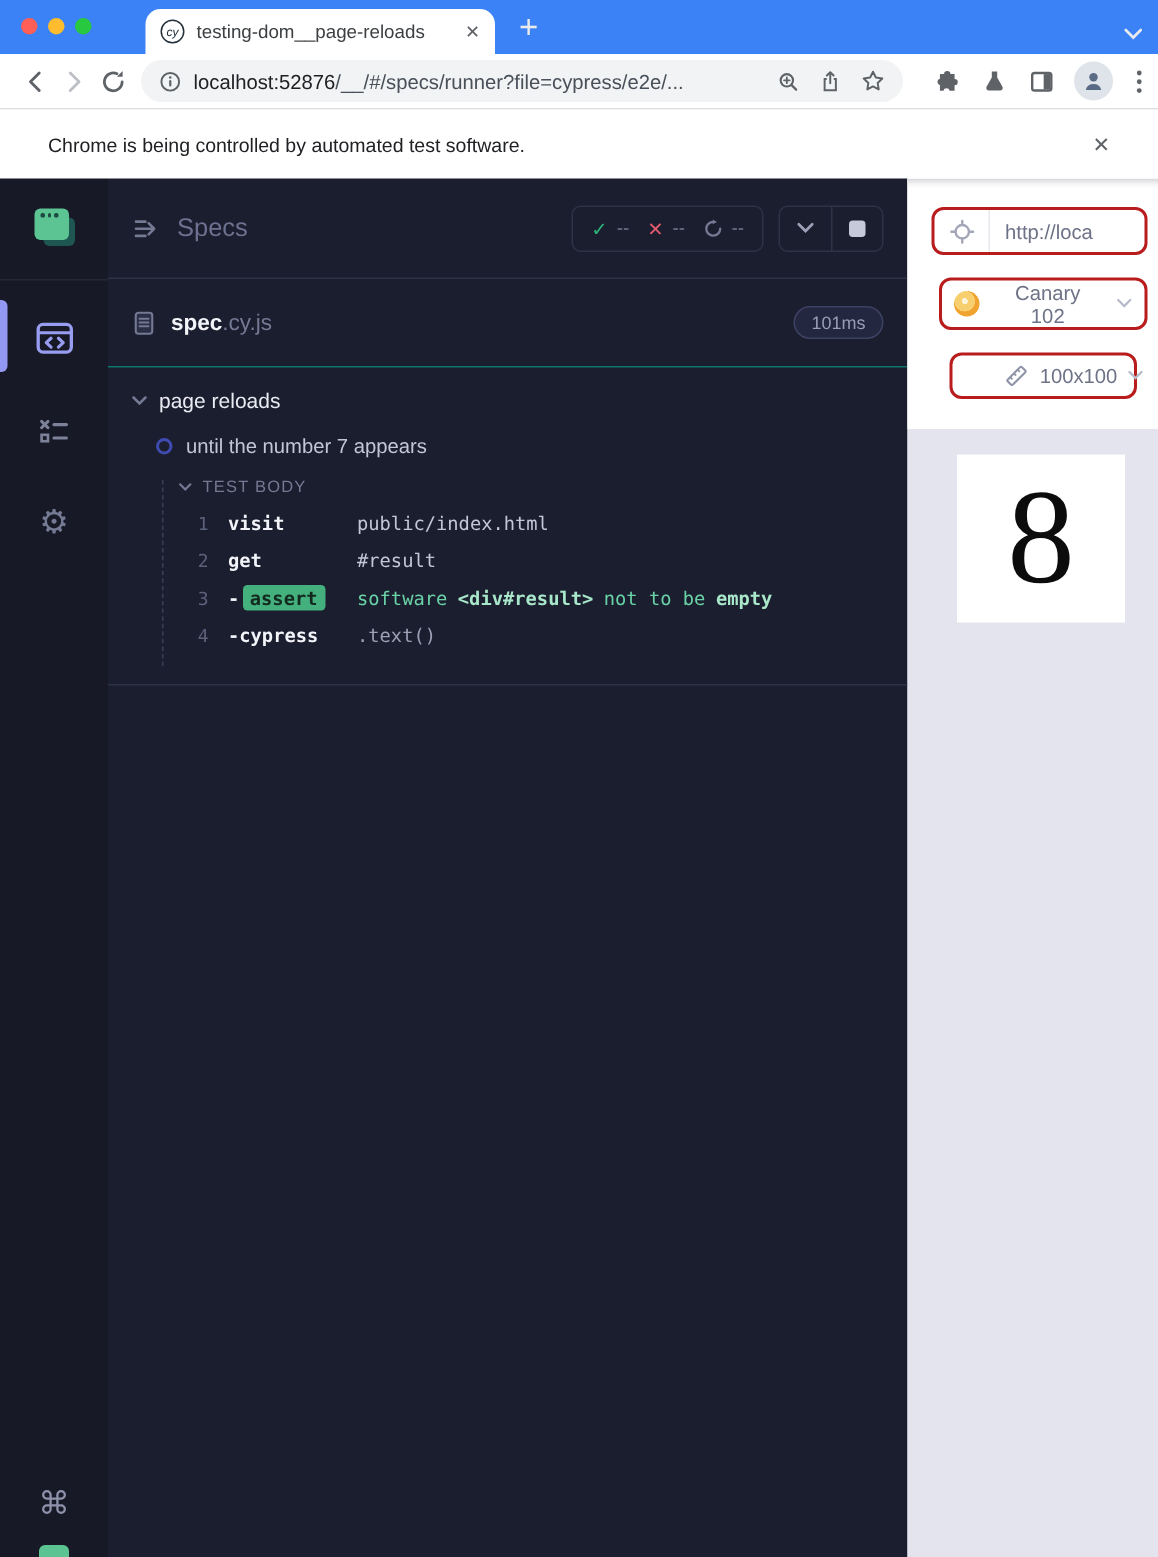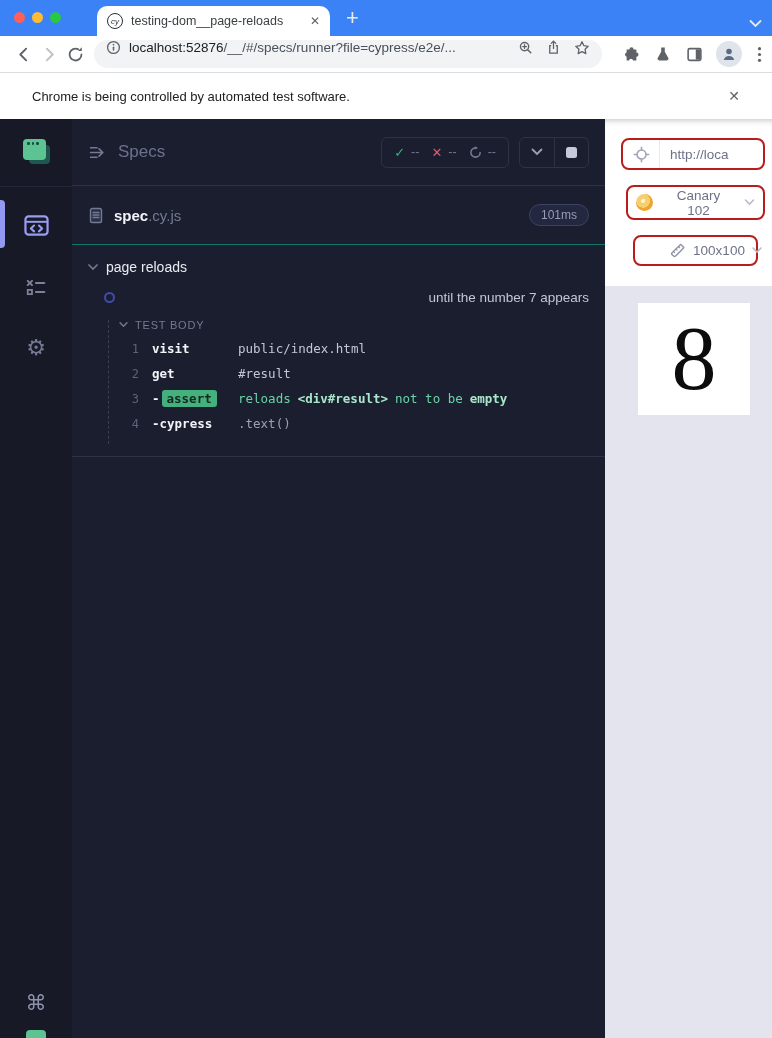--- a/index.html
+++ b/index.html
@@ -22,21 +22,21 @@
   .tab-title { font-size: 12.5px; color: #3c4043; margin-left: 8px; flex: 1; white-space: nowrap; overflow: hidden; }
   .tab-close { color: #5f6368; font-size: 12px; margin-left: 6px; }
   .newtab { position: absolute; left: 346px; top: 2px; color: #e8eaed; font-size: 22px; font-weight: 300; line-height: 32px; }
   .strip-chev { position: absolute; right: 10px; top: 14px; color: #e8eaed; }
   
   .toolbar { height: 37px; background: #fff; display: flex; align-items: center; padding: 0 10px;
              border-bottom: 1px solid #dadce0; }
   .nav-ic { width: 26px; display: flex; justify-content: center; color: #5f6368; flex: none; }
   .nav-ic.disabled { color: #bdc1c6; }
   .omnibox { flex: 1; height: 28px; background: #f1f3f4; border-radius: 14px; display: flex;
-             align-items: flex-start; padding: 0 12px; margin: 0 6px; min-width: 0; }
+             align-items: center; padding: 0 12px; margin: 0 6px; min-width: 0; }
   .omni-url { flex: 1; font-size: 13.5px; white-space: nowrap; overflow: hidden; margin-left: 8px; }
   .omni-host { color: #202124; }
   .omni-path { color: #49505a; }
   .omni-ic { color: #5f6368; margin-left: 13px; flex: none; display: flex; }
   .tb-ic { color: #5f6368; margin-left: 15px; flex: none; display: flex; }
   .avatar { width: 26px; height: 26px; border-radius: 50%; background: #dfe3ea; display: flex;
             align-items: center; justify-content: center; color: #5a6b85; margin-left: 13px; flex: none; }
   
   .banner { height: 46px; background: #fff; display: flex; align-items: center; padding: 0 32px; }
   .banner-text { font-size: 13px; color: #202124; }
@@ -71,21 +71,21 @@
   .bg-btn + .bg-btn { border-left: 1px solid #2e3247; }
   .stop-sq { width: 11px; height: 11px; background: #c6c9da; border-radius: 2.5px; }
   .spec-row { height: 59px; border-bottom: 1px solid #0f766e; display: flex; align-items: center; padding: 0 16px; }
   .spec-name { margin-left: 10px; font-size: 15px; }
   .spec-name b { color: #f3f4fa; }
   .spec-name span { color: #747994; font-weight: 400; }
   .dur-badge { margin-left: auto; border: 1px solid #3d4263; background: #232740; color: #989db4;
                border-radius: 12px; font-size: 12px; padding: 3px 11px; }
   .suite { padding: 13px 16px 12px 16px; border-bottom: 1px solid #2e3247; }
   .suite-row { display: flex; align-items: center; gap: 8px; font-size: 14px; color: #e9eaf2; height: 18px; }
-  .test-row { margin: 13px 0 0 16px; display: flex; align-items: center; gap: 9px; font-size: 13.5px; color: #c3c6d6; height: 17px; justify-content: space-between; }
+  .test-row { margin: 13px 0 0 16px; display: flex; align-items: center; gap: 9px; font-size: 13.5px; color: #c3c6d6; height: 17px; }
   .test-circle { width: 11px; height: 11px; border-radius: 50%; border: 2px solid #3f4bb0; flex: none; }
   .tbody { margin: 14px 0 0 20px; border-left: 1px dashed #3a3f58; padding: 0 0 8px 10px; }
   .tbody-label { display: flex; align-items: center; gap: 7px; font-size: 11px; letter-spacing: 0.8px;
                  color: #747994; height: 16px; padding-bottom: 6px; }
   .cmd { display: flex; align-items: center; height: 25px; font-family: "DejaVu Sans Mono", monospace; font-size: 12.5px; }
   .cmd-n { width: 20px; text-align: right; color: #5c617c; font-size: 12px; flex: none; }
   .cmd-name { margin-left: 13px; width: 86px; color: #f3f4fa; font-weight: bold; flex: none; white-space: nowrap; }
   .cmd-args { color: #c3c6d6; white-space: nowrap; }
   .badge { background: #44b07e; color: #14291e; padding: 1px 5px; border-radius: 3px; font-weight: bold; margin-left: 2px; }
   .msg span { margin-right: 7px; }
@@ -335,21 +335,21 @@
             <span class="cmd-args">public/index.html</span>
           </div>
           <div class="cmd">
             <span class="cmd-n">2</span>
             <span class="cmd-name"><span></span><span>get</span></span>
             <span class="cmd-args">#result</span>
           </div>
           <div class="cmd">
             <span class="cmd-n">3</span>
             <span class="cmd-name"><span>-</span><span class="badge">assert</span></span>
-            <span class="cmd-args msg"><span class="g">reloads</span><span class="gb">&lt;div#result&gt;</span><span class="g">not to be</span><span class="gb">empty</span></span>
+            <span class="cmd-args msg"><span class="g">software</span><span class="gb">&lt;div#result&gt;</span><span class="g">not to be</span><span class="gb">empty</span></span>
           </div>
           <div class="cmd">
             <span class="cmd-n">4</span>
             <span class="cmd-name"><span>-</span><span>cypress</span></span>
             <span class="cmd-args" style="color:#9ba0b5">.text()</span>
           </div>
         </div>
       </div>
     </div>
 

